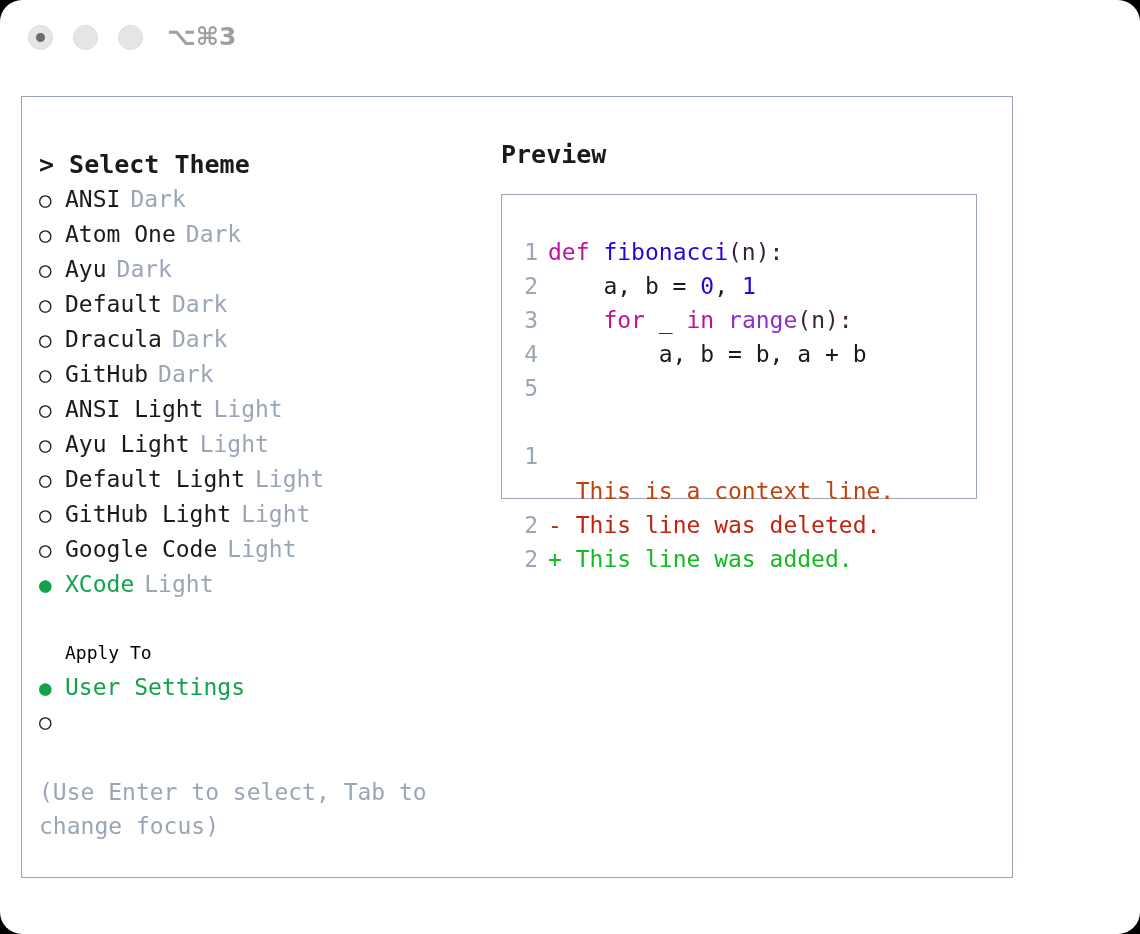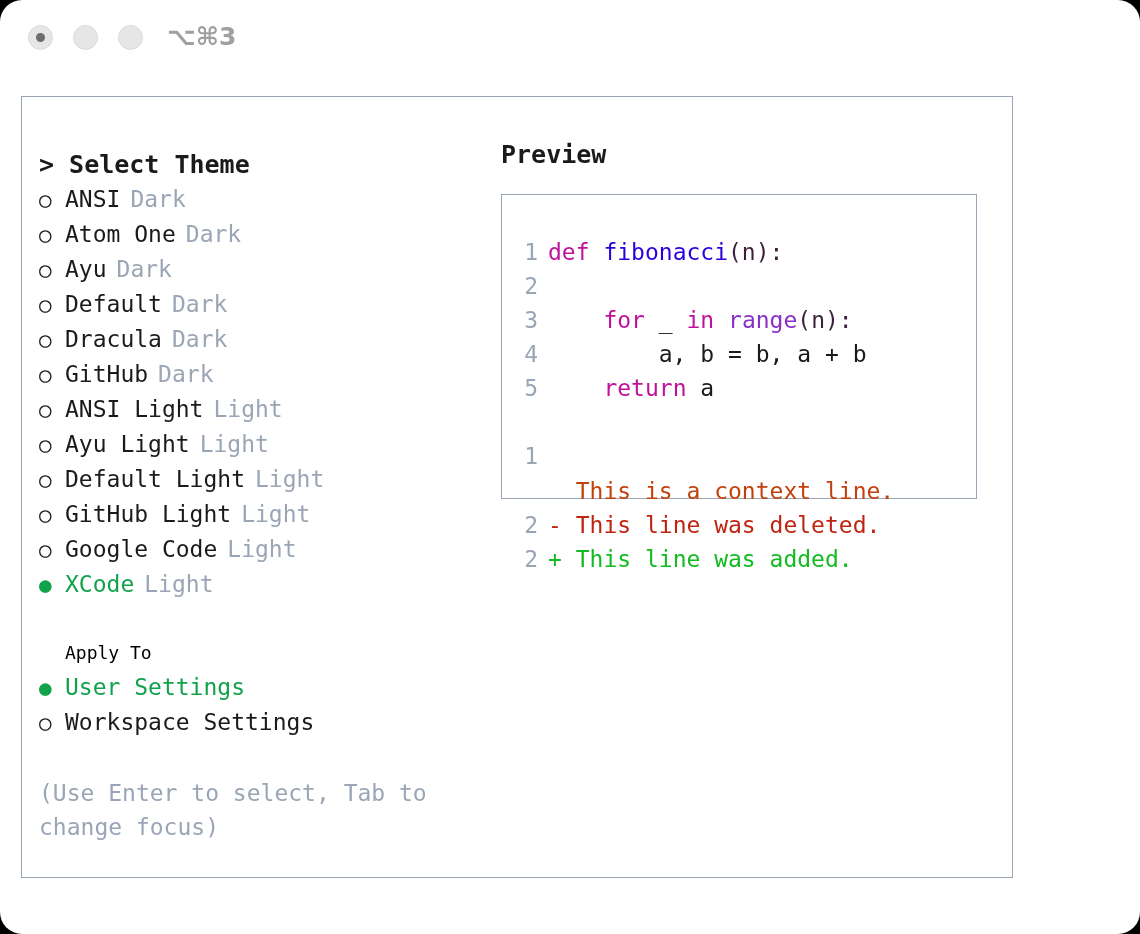--- a/index.html
+++ b/index.html
@@ -224,35 +224,35 @@
             <div class="row"><span class="marker">○</span><span class="label">GitHub Light</span><span class="cat">Light</span></div>
             <div class="row"><span class="marker">○</span><span class="label">Google Code</span><span class="cat">Light</span></div>
             <div class="row"><span class="marker sel">●</span><span class="label sel">XCode</span><span class="cat">Light</span></div>
           </div>
 
         <div class="spacer-sm"></div>
 
         <div class="apply-title">Apply To</div>
         <div id="apply-list">
             <div class="row"><span class="marker sel">●</span><span class="label sel">User Settings</span></div>
-            <div class="row"><span class="marker">○</span><span class="label">Workspace Settings</span></div>
+            <div class="row"><span class="marker">○</span></div>
           </div>
 
         <div class="hint">(Use Enter to select, Tab to change focus)</div>
       </div>
 
       <div class="right-col">
         <div class="preview-title">Preview</div>
         <div class="preview-box">
           <div id="code-block">
               <div class="code-line"><span class="lineno">1</span><span><span class="kw">def </span><span class="fn">fibonacci</span><span class="pun">(n):</span></span></div>
-              <div class="code-line"><span class="lineno">2</span></div>
+              <div class="code-line"><span class="lineno">2</span><span><span class="code-text">    a, b = </span><span class="num">0</span><span class="code-text">, </span><span class="num">1</span></span></div>
               <div class="code-line"><span class="lineno">3</span><span><span class="code-text">    </span><span class="kw">for</span><span class="code-text"> _ </span><span class="kw">in</span><span class="code-text"> </span><span class="call">range</span><span class="pun">(n):</span></span></div>
               <div class="code-line"><span class="lineno">4</span><span><span class="code-text">        a, b = b, a + b</span></span></div>
-              <div class="code-line"><span class="lineno">5</span><span><span class="code-text">    </span><span class="kw">return</span><span class="code-text"> a</span></span></div>
+              <div class="code-line"><span class="lineno">5</span></div>
             </div>
           <div class="blank-line"></div>
           <div id="diff-block">
               <div class="code-line"><span class="lineno">1</span><span class="diff-ctx"> </span><span class="diff-ctx"> This is a context line.</span></div>
               <div class="code-line"><span class="lineno">2</span><span class="diff-del">-</span><span class="diff-del"> This line was deleted.</span></div>
               <div class="code-line"><span class="lineno">2</span><span class="diff-add">+</span><span class="diff-add"> This line was added.</span></div>
             </div>
         </div>
       </div>
 

